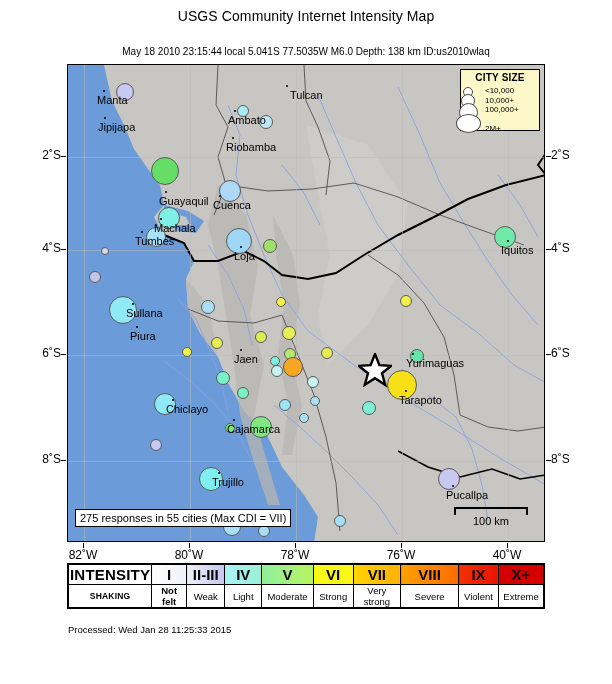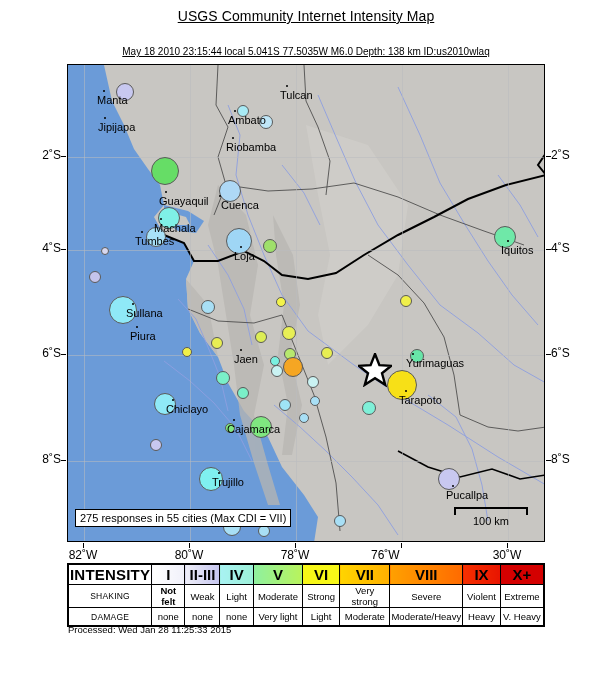--- a/index.html
+++ b/index.html
@@ -1,21 +1,21 @@
 <!DOCTYPE html>
 <html><head>
 <meta charset="utf-8">
 <style>
   html,body{margin:0;padding:0;background:#ffffff;}
   body{width:612px;height:684px;font-family:"Liberation Sans",sans-serif;color:#000;overflow:hidden;}
 
   #page{position:relative;width:612px;height:684px;}
 
   
-  .hdr{position:absolute;left:0;width:612px;text-align:center;text-decoration:underline;}
+  .hdr{position:absolute;left:0;width:612px;text-align:center;}
   #title1{top:8px;font-size:14px;font-weight:400;letter-spacing:.1px;}
   #title2{top:26px;font-size:14px;font-weight:400;}
   #subtitle{top:46px;font-size:10px;}
 
   
   #map-frame{position:absolute;left:67px;top:64px;width:478px;height:478px;
              border:1px solid #000;box-sizing:border-box;overflow:hidden;background:#6b9bd8;}
   #land{position:absolute;left:0;top:0;width:478px;height:478px;}
 
   
@@ -48,21 +48,21 @@
   .city-dot{position:absolute;width:2px;height:2px;background:#000;border-radius:50%;}
   .city-lab{position:absolute;font-size:11px;color:#000;white-space:nowrap;}
 
   
   #epi{position:absolute;left:290px;top:288px;width:34px;height:34px;}
 
   
   #scale-table{position:absolute;left:67px;top:563px;width:478px;border-collapse:collapse;
                border:2px solid #000;}
   #scale-table td{border:1px solid #000;text-align:center;font-size:9.5px;height:17px;padding:0 1px;}
-  #scale-table td.rowhdr{font-weight:normal;font-size:8.5px;letter-spacing:.2px;width:52px;background:#fff;}
+  #scale-table td.rowhdr{font-weight:bold;font-size:8.5px;letter-spacing:.2px;width:52px;background:#fff;}
   #scale-table tr.r-int td{font-weight:bold;font-size:15px;height:19px;}
 
   #processed{position:absolute;left:68px;top:624px;font-size:9.5px;}
 </style>
 </head>
 <body>
 
 <div id="page">
 
   <div class="hdr" id="title1">USGS Community Internet Intensity Map</div>
@@ -188,29 +188,29 @@
         <div class="pt" style="left: 266px; top: 450px; width: 12px; height: 12px; background: rgb(168, 223, 245);"></div>
         <div class="pt" style="left: 242px; top: 331px; width: 10px; height: 10px; background: rgb(168, 223, 245);"></div>
       </div>
 
     <div id="cities-layer">
         <div class="city-dot" style="left: 35px; top: 25px;"></div>
         <div class="city-lab" style="left: 29px; top: 29px;">Manta</div>
         <div class="city-dot" style="left: 36px; top: 52px;"></div>
         <div class="city-lab" style="left: 30px; top: 56px;">Jipijapa</div>
         <div class="city-dot" style="left: 218px; top: 20px;"></div>
-        <div class="city-lab" style="left: 212px; top: 24px;">Tulcan</div>
+        <div class="city-lab" style="left: 222px; top: 24px;">Tulcan</div>
         <div class="city-dot" style="left: 166px; top: 45px;"></div>
         <div class="city-lab" style="left: 160px; top: 49px;">Ambato</div>
         <div class="city-dot" style="left: 164px; top: 72px;"></div>
         <div class="city-lab" style="left: 158px; top: 76px;">Riobamba</div>
         <div class="city-dot" style="left: 97px; top: 126px;"></div>
         <div class="city-lab" style="left: 91px; top: 130px;">Guayaquil</div>
         <div class="city-dot" style="left: 151px; top: 130px;"></div>
-        <div class="city-lab" style="left: 145px; top: 134px; margin-left: 8px;">Cuenca</div>
+        <div class="city-lab" style="left: 145px; top: 134px;">Cuenca</div>
         <div class="city-dot" style="left: 92px; top: 153px;"></div>
         <div class="city-lab" style="left: 86px; top: 157px;">Machala</div>
         <div class="city-dot" style="left: 73px; top: 166px;"></div>
         <div class="city-lab" style="left: 67px; top: 170px;">Tumbes</div>
         <div class="city-dot" style="left: 172px; top: 181px;"></div>
         <div class="city-lab" style="left: 166px; top: 185px;">Loja</div>
         <div class="city-dot" style="left: 64px; top: 238px;"></div>
         <div class="city-lab" style="left: 58px; top: 242px;">Sullana</div>
         <div class="city-dot" style="left: 68px; top: 261px;"></div>
         <div class="city-lab" style="left: 62px; top: 265px;">Piura</div>
@@ -229,20 +229,33 @@
         <div class="city-dot" style="left: 150px; top: 407px;"></div>
         <div class="city-lab" style="left: 144px; top: 411px;">Trujillo</div>
         <div class="city-dot" style="left: 384px; top: 420px;"></div>
         <div class="city-lab" style="left: 378px; top: 424px;">Pucallpa</div>
       </div>
 
     <svg id="epi" viewBox="0 0 34 34">
       <polygon points="17,1 21.4,12.2 33.3,12.8 24,20.3 27.2,31.8 17,25.2 6.8,31.8 10,20.3 0.7,12.8 12.6,12.2" fill="#ffffff" stroke="#000000" stroke-width="2.4" stroke-linejoin="miter"></polygon>
     </svg>
 
+    <div id="citysize">
+      <div class="cs-title">CITY SIZE</div>
+      <div class="cs-blob" style="left:2px;top:17px;width:8px;height:8px;"></div>
+      <div class="cs-blob" style="left:0px;top:24px;width:12px;height:12px;"></div>
+      <div class="cs-blob" style="left:-2px;top:33px;width:17px;height:17px;"></div>
+      <div class="cs-blob" style="left:-5px;top:44px;width:23px;height:17px;"></div>
+      <div class="cs-rows">
+        <div>&lt;10,000</div>
+        <div>10,000+</div>
+        <div>100,000+</div>
+        <div style="margin-top:9px">2M+</div>
+      </div>
+    </div>
 
     <div id="resp-box">275 responses in 55 cities (Max CDI = VII)</div>
 
     <div id="scalebar">
       <div class="bar"></div>
       <div class="sb-label">100 km</div>
     </div>
   </div>
 
   <table id="scale-table">
@@ -264,32 +277,20 @@
           <td style="width: 42px; font-weight: bold;">Not felt</td>
           <td style="width: 42px;">Weak</td>
           <td style="width: 42px;">Light</td>
           <td style="width: 54px;">Moderate</td>
           <td style="width: 42px;">Strong</td>
           <td style="width: 56px;">Very strong</td>
           <td style="width: 70px;">Severe</td>
           <td style="width: 42px;">Violent</td>
           <td style="width: 46px;">Extreme</td>
         </tr>
-        <tr>
-          <td class="rowhdr">DAMAGE</td>
-          <td style="width: 42px;">none</td>
-          <td style="width: 42px;">none</td>
-          <td style="width: 42px;">none</td>
-          <td style="width: 54px;">Very light</td>
-          <td style="width: 42px;">Light</td>
-          <td style="width: 56px;">Moderate</td>
-          <td style="width: 70px;">Moderate/Heavy</td>
-          <td style="width: 42px;">Heavy</td>
-          <td style="width: 46px;">V. Heavy</td>
-        </tr>
       </tbody>
   </table>
 
   <div id="processed">Processed: Wed Jan 28 11:25:33 2015</div>
 <div class="axlab" style="top: 148px; width: 44px; text-align: right; left: 17px;">2˚S</div>
     <div class="axlab" style="top: 148px; width: 44px; text-align: left; left: 551px;">2˚S</div>
     <div class="tick" style="position: absolute; background: rgb(0, 0, 0); width: 5px; height: 1px; top: 156px; left: 61px;"></div>
     <div class="tick" style="position: absolute; background: rgb(0, 0, 0); width: 5px; height: 1px; top: 156px; left: 546px;"></div>
     <div class="axlab" style="top: 241px; width: 44px; text-align: right; left: 17px;">4˚S</div>
     <div class="axlab" style="top: 241px; width: 44px; text-align: left; left: 551px;">4˚S</div>
@@ -302,17 +303,17 @@
     <div class="axlab" style="top: 452px; width: 44px; text-align: right; left: 17px;">8˚S</div>
     <div class="axlab" style="top: 452px; width: 44px; text-align: left; left: 551px;">8˚S</div>
     <div class="tick" style="position: absolute; background: rgb(0, 0, 0); width: 5px; height: 1px; top: 460px; left: 61px;"></div>
     <div class="tick" style="position: absolute; background: rgb(0, 0, 0); width: 5px; height: 1px; top: 460px; left: 546px;"></div>
     <div class="axlab" style="top: 548px; left: 53px; width: 60px; text-align: center;">82˚W</div>
     <div style="position: absolute; background: rgb(0, 0, 0); height: 5px; width: 1px; left: 83px; top: 543px;"></div>
     <div class="axlab" style="top: 548px; left: 159px; width: 60px; text-align: center;">80˚W</div>
     <div style="position: absolute; background: rgb(0, 0, 0); height: 5px; width: 1px; left: 189px; top: 543px;"></div>
     <div class="axlab" style="top: 548px; left: 265px; width: 60px; text-align: center;">78˚W</div>
     <div style="position: absolute; background: rgb(0, 0, 0); height: 5px; width: 1px; left: 295px; top: 543px;"></div>
-    <div class="axlab" style="top: 548px; left: 371px; width: 60px; ">76˚W</div>
+    <div class="axlab" style="top: 548px; left: 371px; width: 60px; text-align: center;">76˚W</div>
     <div style="position: absolute; background: rgb(0, 0, 0); height: 5px; width: 1px; left: 401px; top: 543px;"></div>
-    <div class="axlab" style="top: 548px; left: 477px; width: 60px; text-align: center;">30˚W</div>
+    <div class="axlab" style="top: 548px; left: 477px; width: 60px; text-align: center;">40˚W</div>
     <div style="position: absolute; background: rgb(0, 0, 0); height: 5px; width: 1px; left: 507px; top: 543px;"></div>
   </div>
 
 </body></html>

